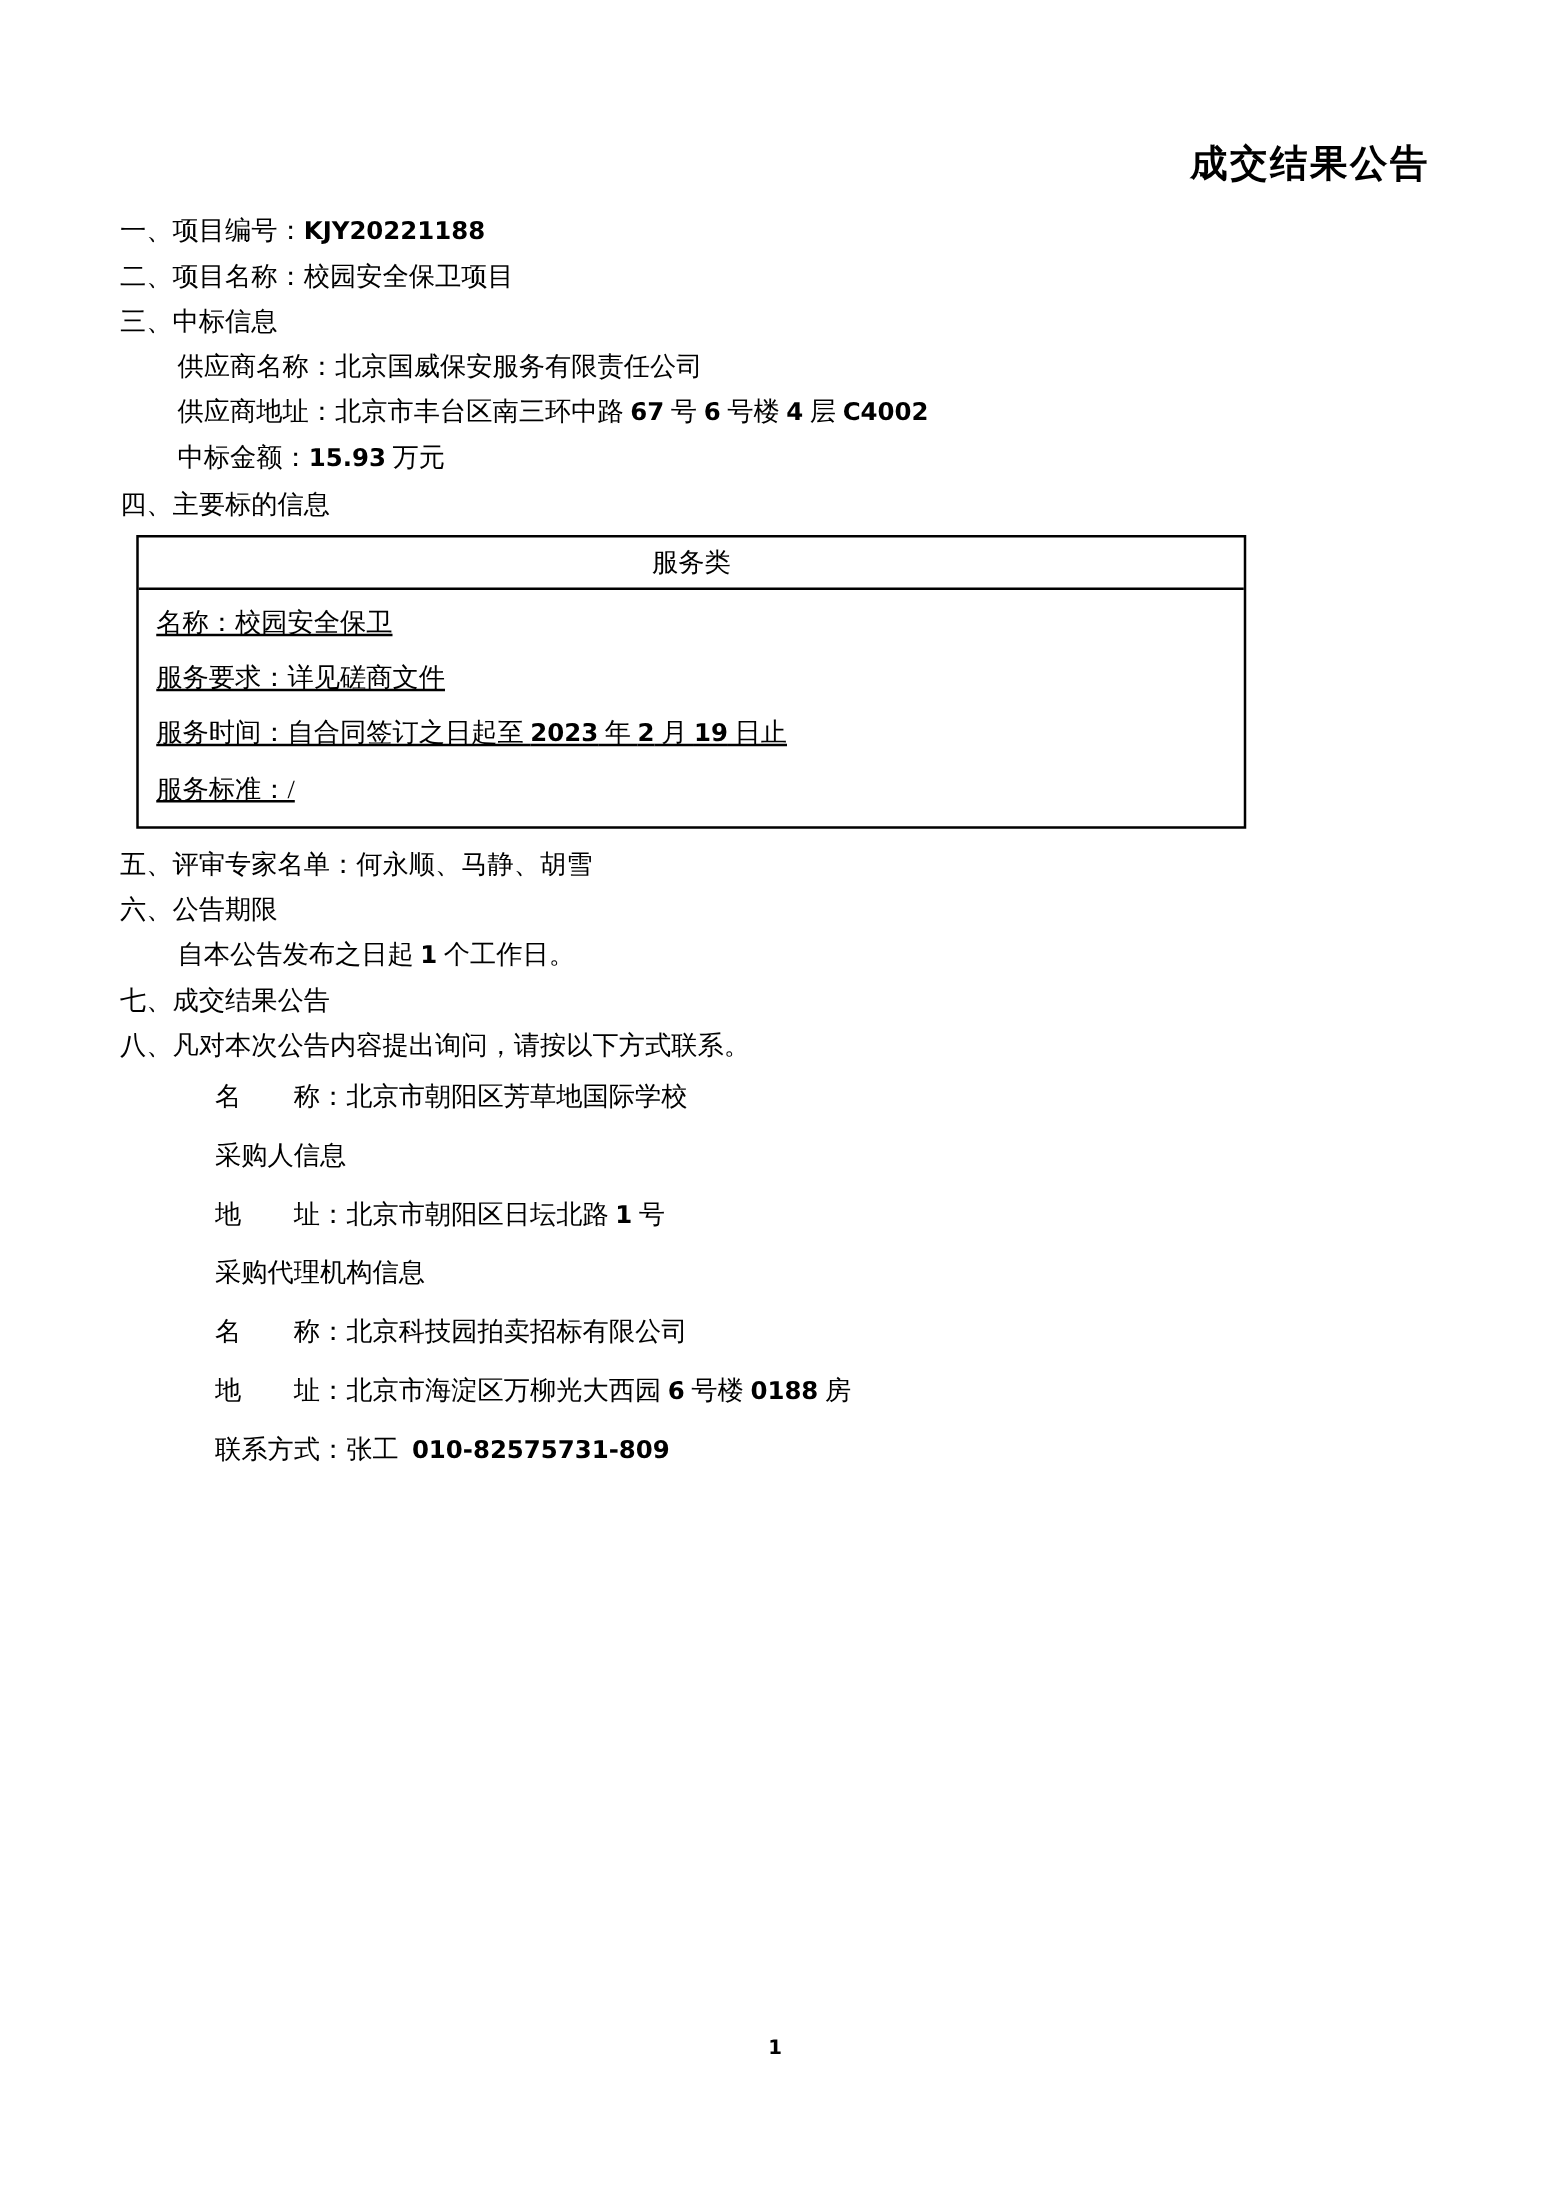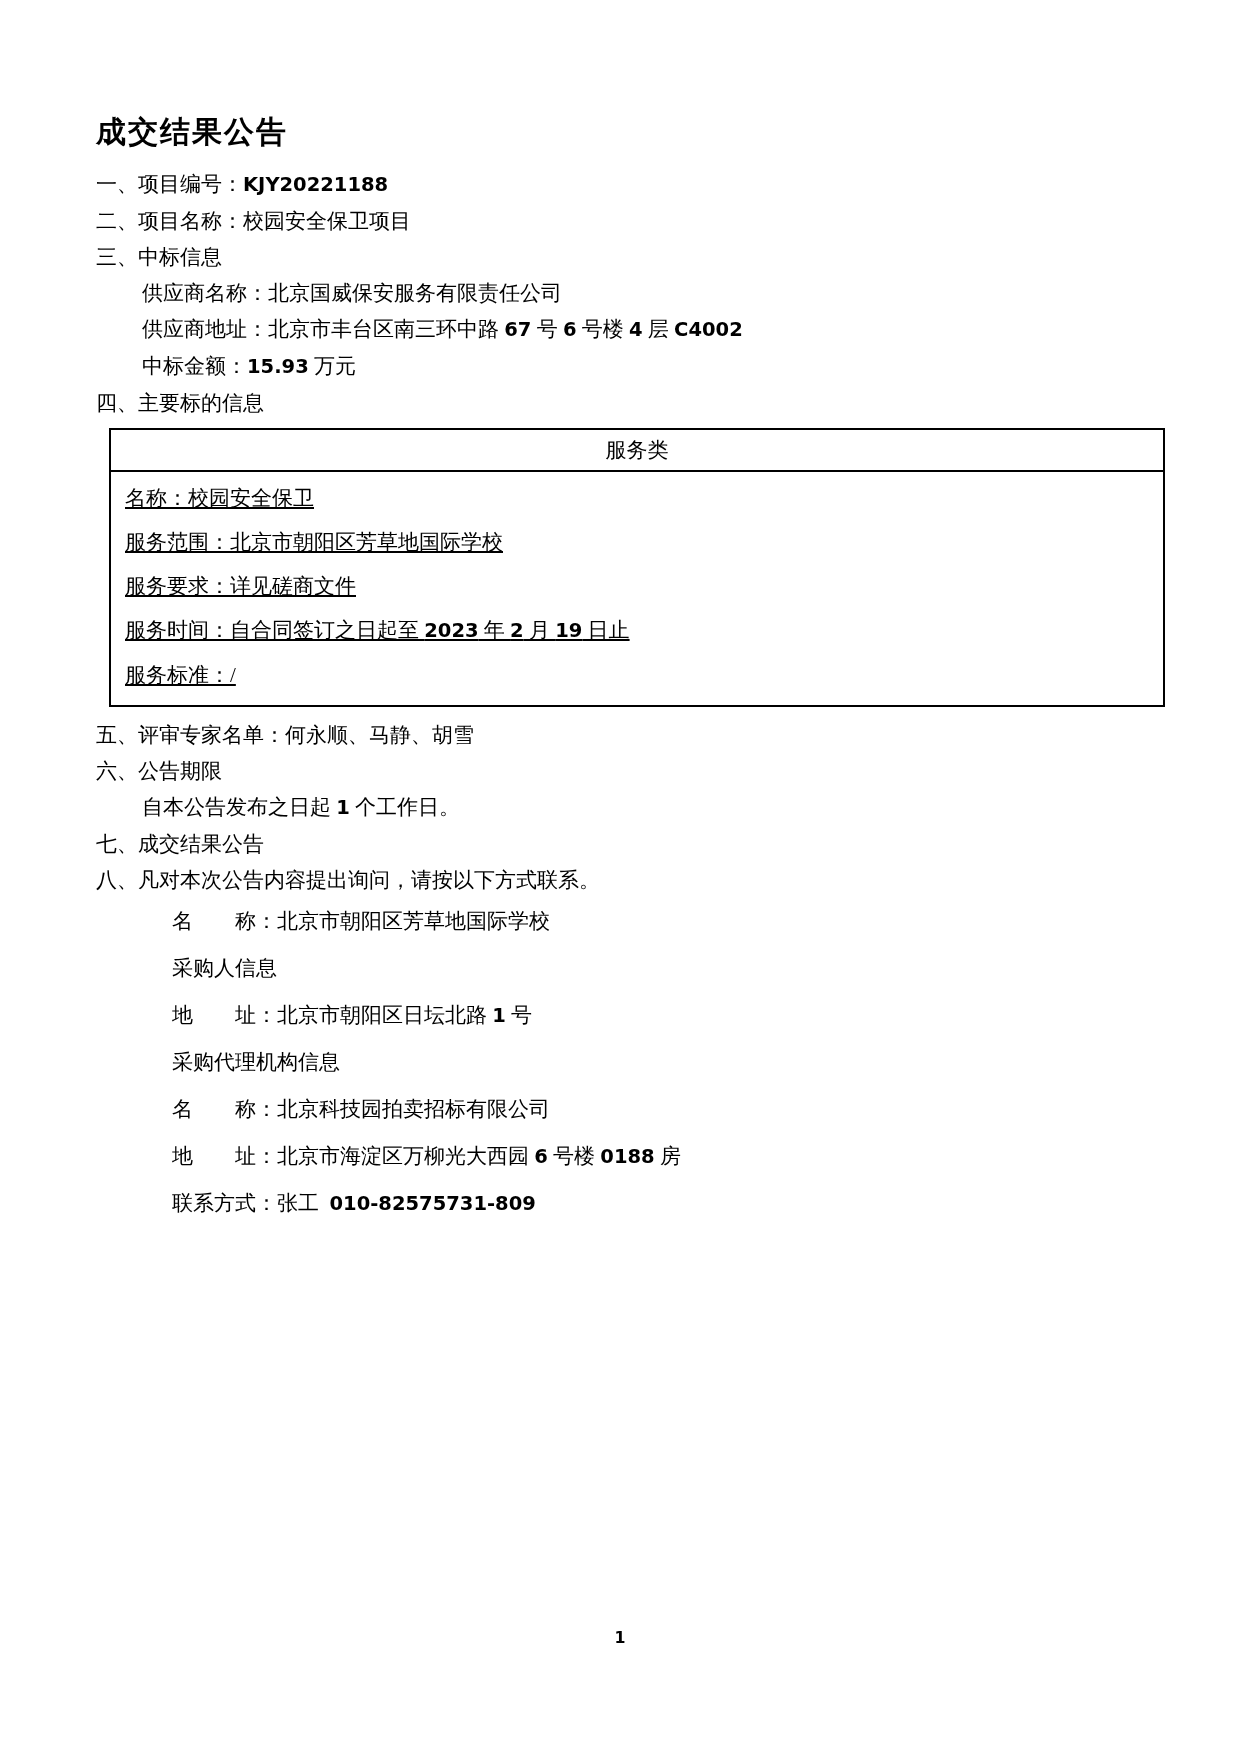--- a/index.html
+++ b/index.html
@@ -15,36 +15,36 @@
     font-family: "Liberation Serif", serif;
     font-size: 21px;
     color: #000000;
   }
   .content {
     padding: 0 96px;
   }
   .doc-title {
     margin-top: 112px;
     margin-bottom: 14px;
-    text-align: left;
+    text-align: right;
     font-size: 30px;
     font-weight: 700;
     letter-spacing: 2px;
     line-height: 40px;
   }
   .doc-line {
     line-height: 36px;
     white-space: pre-wrap;
   }
   .sub-line {
     padding-left: 46px;
   }
   
   .info-table {
-    width: 1056px;
+    width: 888px;
     margin: 7px 0 10px 13px;
     border: 2px solid #000;
     box-sizing: border-box;
   }
   .info-table .thead {
     text-align: center;
     line-height: 40px;
     border-bottom: 2px solid #000;
     white-space: pre-wrap;
   }
@@ -93,21 +93,20 @@
   <div class="doc-line sub-line">供应商名称：北京国威保安服务有限责任公司</div>
   <div class="doc-line sub-line">供应商地址：北京市丰台区南三环中路 <span class="lat">67</span> 号 <span class="lat">6</span> 号楼 <span class="lat">4</span> 层 <span class="lat">C4002</span></div>
   <div class="doc-line sub-line">中标金额：<span class="lat">15.93</span> 万元</div>
 
   <div class="doc-line">四、主要标的信息</div>
 
   <div class="info-table">
     <div class="thead">服务类</div>
     <div class="tbody">
       <div class="trow">名称：校园安全保卫</div>
-      <div class="trow">服务范围：北京市朝阳区芳草地国际学校</div>
       <div class="trow">服务要求：详见磋商文件</div>
       <div class="trow">服务时间：自合同签订之日起至 <span class="lat">2023</span> 年 <span class="lat">2</span> 月 <span class="lat">19</span> 日止</div>
       <div class="trow">服务标准：/</div>
     </div>
   </div>
 
   <div class="doc-line">五、评审专家名单：何永顺、马静、胡雪</div>
   <div class="doc-line">六、公告期限</div>
   <div class="doc-line sub-line">自本公告发布之日起 <span class="lat">1</span> 个工作日。</div>
   <div class="doc-line">七、成交结果公告</div>

